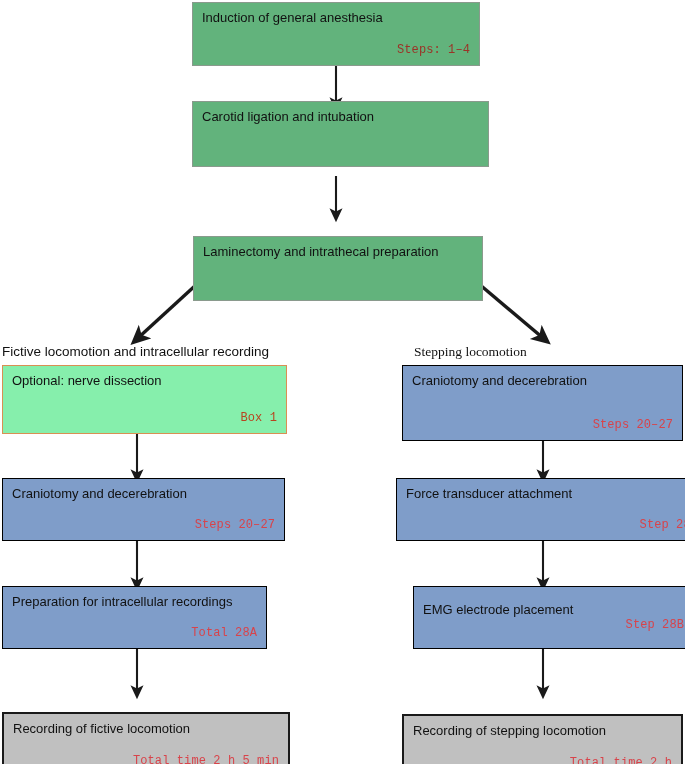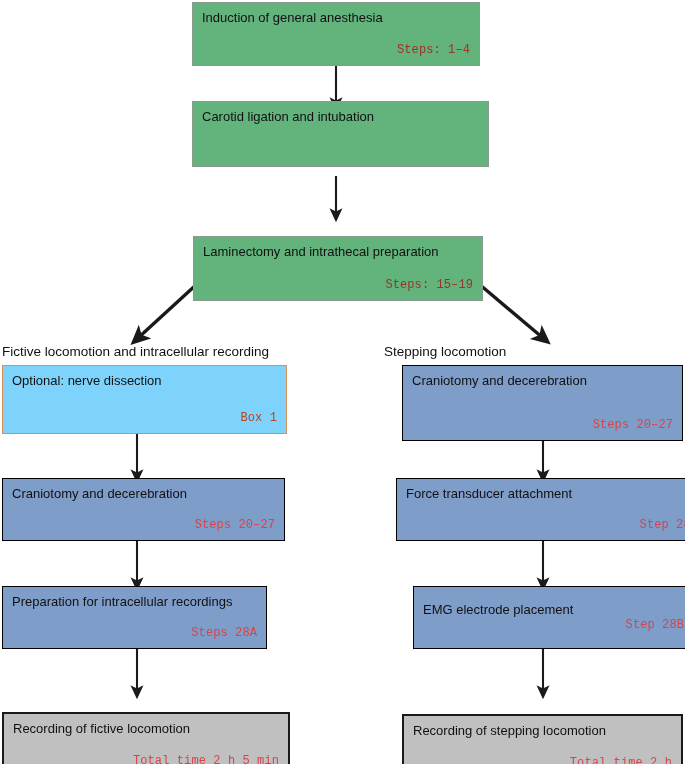--- a/index.html
+++ b/index.html
@@ -51,21 +51,21 @@
     font-family: Liberation Mono, monospace;
   }
   
   .green {
     background: #62b37c;
     border: 1px solid #8a9a8d;
   }
   .green .meta { color: #9b3327; }
 
   .orange {
-    background: #7dd3fc;
+    background: #86efac;
     border: 1px solid #d98f53;
   }
   .orange .meta { color: #b8431f; }
 
   .blue {
     background: #7f9dc9;
     border: 1px solid #000000;
   }
   .blue .meta { color: #d8434a; }
 
@@ -120,40 +120,39 @@
     <div class="title">Induction of general anesthesia</div>
     <div class="meta">Steps: 1–4</div>
   </div>
 
   <div class="node green" style="left:192px; top:101px; width:297px; height:66px;">
     <div class="title">Carotid ligation and intubation</div>
   </div>
 
   <div class="node green" style="left:193px; top:219px; width:290px; height:65px;margin-top:17px;">
     <div class="title">Laminectomy and intrathecal preparation</div>
-    <div class="meta">Steps: 15–19</div>
   </div>
 
   <div class="branch-label" style="left:2px; top:344px;">Fictive locomotion and intracellular recording</div>
 
-  <div class="branch-label" style="left:384px; top:344px;">Stepping locomotion</div>
+  <div class="branch-label" style="left:414px; top:344px;font-family:Liberation Serif, serif;">Stepping locomotion</div>
 
   <div class="node orange" style="left:2px; top:365px; width:285px; height:69px;">
     <div class="title">Optional: nerve dissection</div>
     <div class="meta">Box 1</div>
   </div>
 
   <div class="node blue" style="left:2px; top:478px; width:283px; height:63px;">
     <div class="title">Craniotomy and decerebration</div>
     <div class="meta">Steps 20–27</div>
   </div>
 
   <div class="node blue" style="left:2px; top:586px; width:265px; height:63px;">
     <div class="title">Preparation for intracellular recordings</div>
-    <div class="meta">Steps 28A</div>
+    <div class="meta">Total 28A</div>
   </div>
 
   <div class="node gray" style="left:2px; top:694px; width:288px; height:66px;margin-top:18px;">
     <div class="title">Recording of fictive locomotion</div>
     <div class="meta">Total time 2 h 5 min</div>
   </div>
 
   <div class="node blue" style="left:402px; top:365px; width:281px; height:76px;">
     <div class="title">Craniotomy and decerebration</div>
     <div class="meta">Steps 20–27</div>

